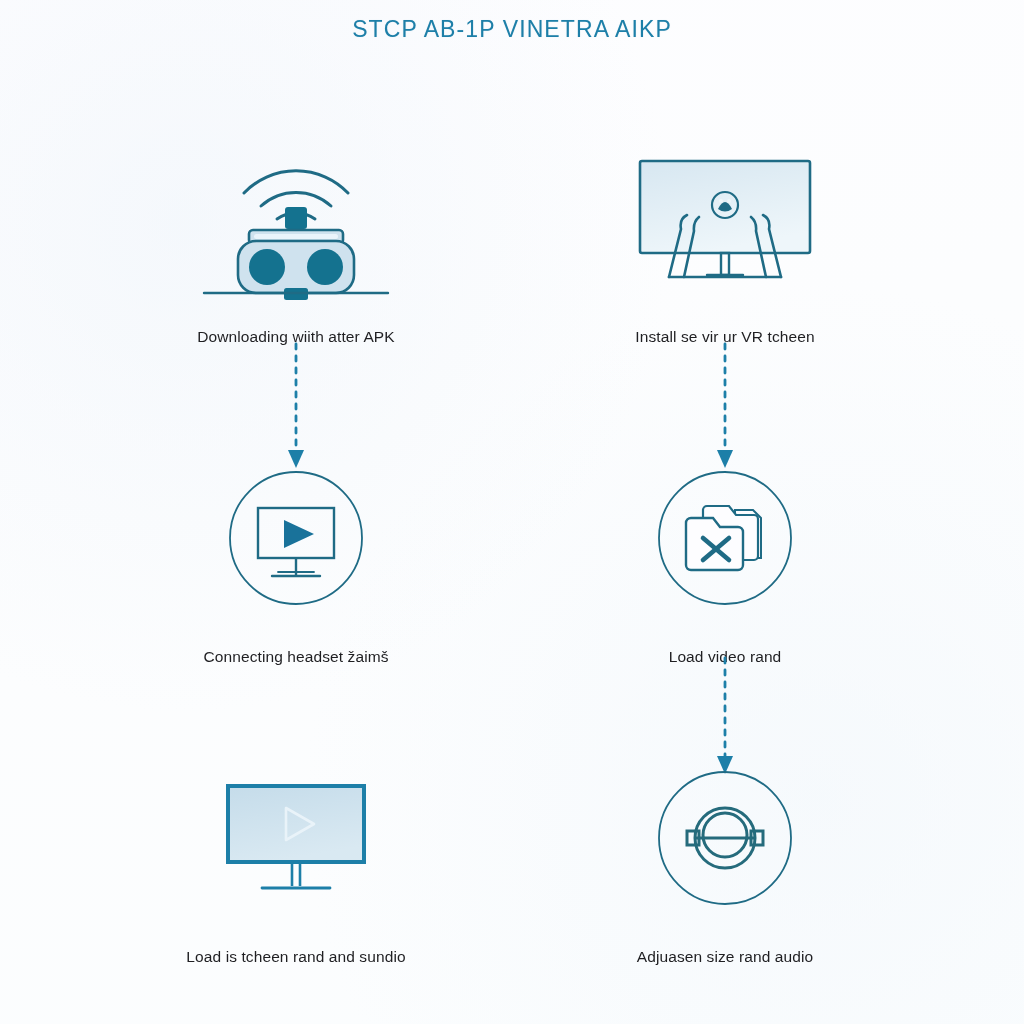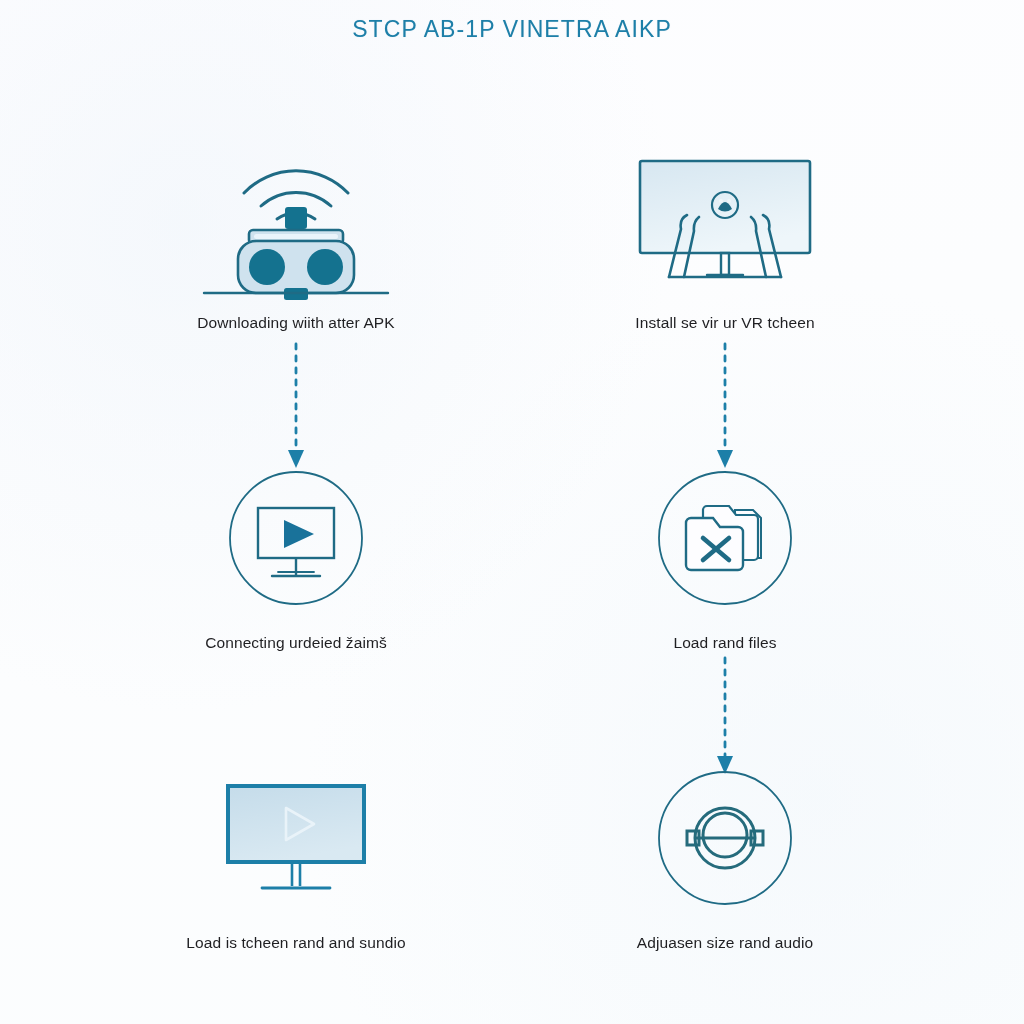--- a/index.html
+++ b/index.html
@@ -46,21 +46,21 @@
     width: 280px;
     text-align: center;
   }
   .art {
     height: 180px;
     display: flex;
     align-items: center;
     justify-content: center;
   }
   .caption {
-    margin-top: 6px;
+    margin-top: 20px;
     font-size: 15.5px;
     color: #1f1f22;
     font-family: "Liberation Sans", sans-serif;
     letter-spacing: 0.1px;
     white-space: nowrap;
   }
 
   
   .col-left  { left: 156px; }
   .col-right { left: 585px; }
@@ -165,42 +165,42 @@
         <rect x="52" y="60" width="76" height="50" fill="none" stroke="#1f6b85" stroke-width="2.4"></rect>
 
         <path d="M78 72 L108 86 L78 100 Z" fill="#19729a"></path>
 
         <line x1="90" y1="110" x2="90" y2="128" stroke="#1f6b85" stroke-width="2.4"></line>
 
         <line x1="66" y1="128" x2="114" y2="128" stroke="#1f6b85" stroke-width="2.4" stroke-linecap="round"></line>
         <line x1="72" y1="124" x2="108" y2="124" stroke="#1f6b85" stroke-width="1.8" stroke-linecap="round"></line>
       </svg>
     </div>
-    <div class="caption">Connecting urdeied žaimš</div>
+    <div class="caption">Connecting headset žaimš</div>
   </div>
 
   <div class="step col-right row-2">
     <div class="art">
       <svg width="180" height="180" viewBox="0 0 180 180">
         <circle cx="90" cy="90" r="66" fill="none" stroke="#1f6b85" stroke-width="1.8"></circle>
 
         <path d="M100 62 h18 l8 8 v40 h-26 z" fill="#fdfdff" stroke="#1f6b85" stroke-width="2"></path>
         <line x1="108" y1="74" x2="120" y2="74" stroke="#1f6b85" stroke-width="1.6"></line>
         <line x1="108" y1="80" x2="120" y2="80" stroke="#1f6b85" stroke-width="1.6"></line>
         <line x1="108" y1="86" x2="120" y2="86" stroke="#1f6b85" stroke-width="1.6"></line>
 
         <path d="M72 58 h22 l7 9 h18 a4 4 0 0 1 4 4 v37 a4 4 0 0 1 -4 4 h-47 a4 4 0 0 1 -4 -4 v-46 a4 4 0 0 1 4 -4 z" fill="#fdfdff" stroke="#1f6b85" stroke-width="2.2"></path>
 
         <path d="M56 70 h22 l7 9 h18 a5 5 0 0 1 5 5 v33 a5 5 0 0 1 -5 5 h-47 a5 5 0 0 1 -5 -5 v-42 a5 5 0 0 1 5 -5 z" fill="#fdfdff" stroke="#1f6b85" stroke-width="2.4"></path>
 
         <line x1="68" y1="90" x2="94" y2="112" stroke="#1f6b85" stroke-width="4.6" stroke-linecap="round"></line>
         <line x1="94" y1="90" x2="68" y2="112" stroke="#1f6b85" stroke-width="4.6" stroke-linecap="round"></line>
       </svg>
     </div>
-    <div class="caption">Load rand files</div>
+    <div class="caption">Load video rand</div>
   </div>
 
   <div class="connector conn-right-2">
     <svg width="24" height="122" viewBox="0 0 24 122">
       <line x1="12" y1="0" x2="12" y2="100" stroke="#1d7fa8" stroke-width="2.8" stroke-dasharray="5 7" stroke-linecap="round"></line>
       <path d="M4 98 L12 116 L20 98 Z" fill="#1d7fa8"></path>
     </svg>
   </div>
 
   <div class="step col-left row-3">

